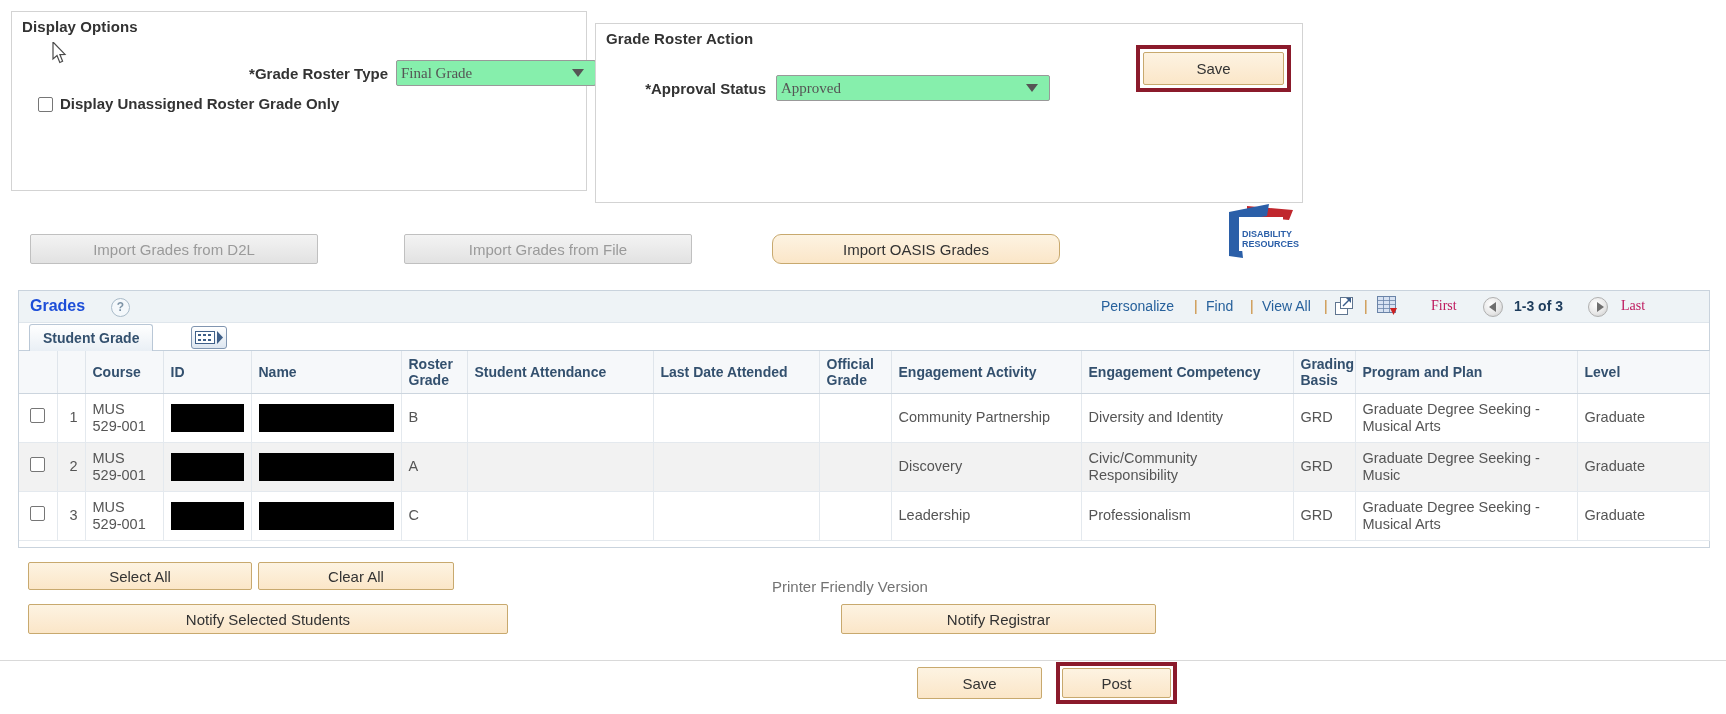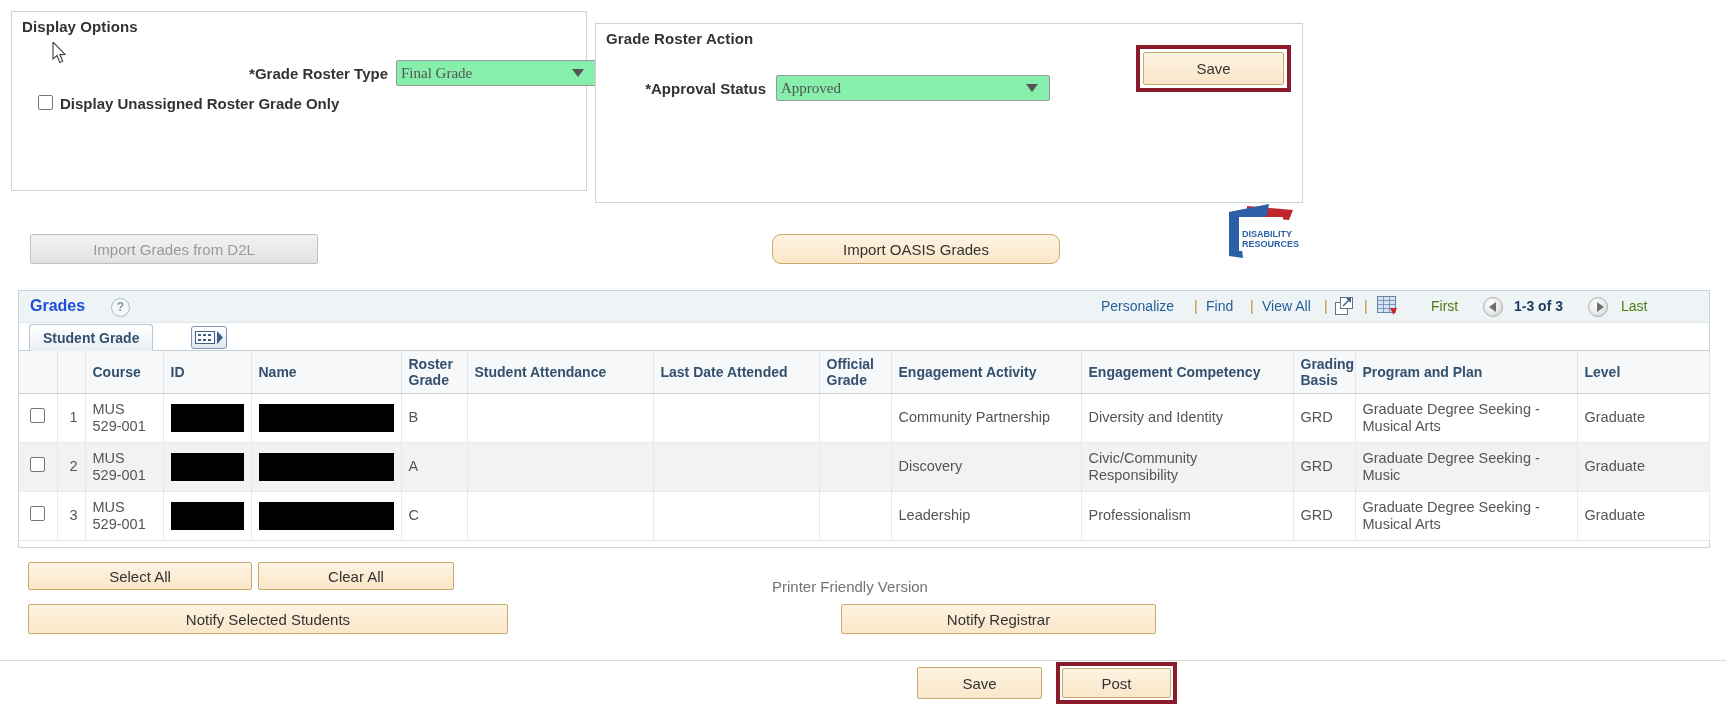--- a/index.html
+++ b/index.html
@@ -63,21 +63,21 @@
     position: absolute;
     width: 0; height: 0;
     border-left: 6px solid transparent;
     border-right: 6px solid transparent;
     border-top: 8px solid #555555;
     pointer-events: none;
   }
   .sel-wrap { position: absolute; }
 
   
-  .cb-row { position: absolute; display: flex; align-items: flex-start; }
+  .cb-row { position: absolute; display: flex; align-items: flex-end; }
   .ps-checkbox {
     width: 15px; height: 15px;
     border: 1px solid #767676;
     background: #ffffff;
     border-radius: 2px;
     box-sizing: border-box;
     display: inline-block;
   }
   .cb-label {
     margin-left: 7px;
@@ -152,21 +152,21 @@
     font-size: 12px;
     text-align: center;
     line-height: 16px;
     font-weight: bold;
   }
   .gh-link {
     position: absolute; top: 7px;
     font-size: 14px; color: #27619c; text-decoration: none; white-space: nowrap;
   }
   .gh-sep { position: absolute; top: 7px; font-size: 14px; color: #c98a33; }
-  .gh-static { position: absolute; top: 7px; font-size: 14px; color: #4d7c0f; white-space: nowrap; }
+  .gh-static { position: absolute; top: 7px; font-size: 14px; color: #be185d; white-space: nowrap; font-family: Liberation Serif, serif; }
   .gh-bold { position: absolute; top: 7px; font-size: 14px; color: #1d3c5c; font-weight: bold; white-space: nowrap; }
 
   .nav-circle {
     position: absolute; top: 6px;
     width: 18px; height: 18px;
     border-radius: 50%;
     background: radial-gradient(circle at 40% 35%, #ffffff 0%, #e6e6e6 60%, #c3c3c3 100%);
     border: 1px solid #b0b0b0;
   }
   .nav-tri {
@@ -296,20 +296,21 @@
     <div class="sel-wrap" style="left:180px; top:51px;">
       <select class="ps-select" id="approval-status-select" style="left:0; top:0; width:274px;"><option>Approved</option></select>
       <div class="sel-arrow" style="left:250px; top:9px;"></div>
     </div>
   </div>
 
   <div class="hl-box" style="left:1136px; top:45px; width:155px; height:47px;"></div>
   <button class="ps-btn" style="left:1143px; top:52px; width:141px; height:33px;">Save</button>
 
   <button class="ps-btn disabled" style="left:30px; top:234px; width:288px; height:30px;">Import Grades from D2L</button>
+  <button class="ps-btn disabled" style="left:404px; top:234px; width:288px; height:30px;">Import Grades from File</button>
   <button class="ps-btn" style="left:772px; top:234px; width:288px; height:30px;border-radius:9px;">Import OASIS Grades</button>
 
   <svg id="dr-logo" viewBox="0 0 78 72">
     <polygon points="26,46 26,10 72,14 68,24 36,21 38,48" fill="#c0272d"></polygon>
     <polygon points="8,16 48,8 46,20 18,25 22,62 8,60" fill="#2b5fa8"></polygon>
     <rect x="18" y="21" width="44" height="34" fill="#ffffff"></rect>
     <text x="21" y="41" font-family="'Liberation Sans', sans-serif" font-size="9" font-weight="bold" fill="#2b5fa8">DISABILITY</text>
     <text x="21" y="51" font-family="'Liberation Sans', sans-serif" font-size="9" font-weight="bold" fill="#2b5fa8">RESOURCES</text>
   </svg>
 

